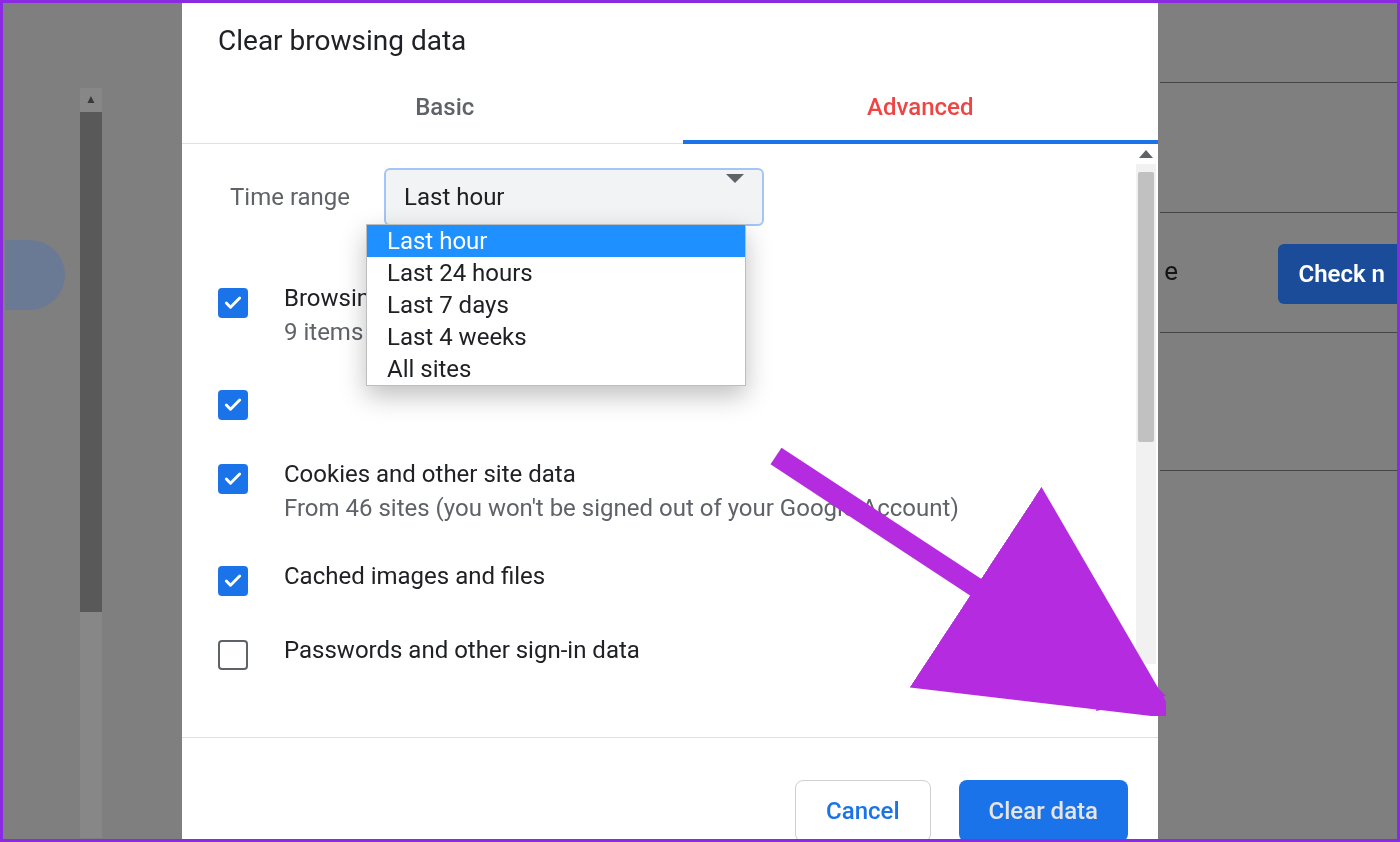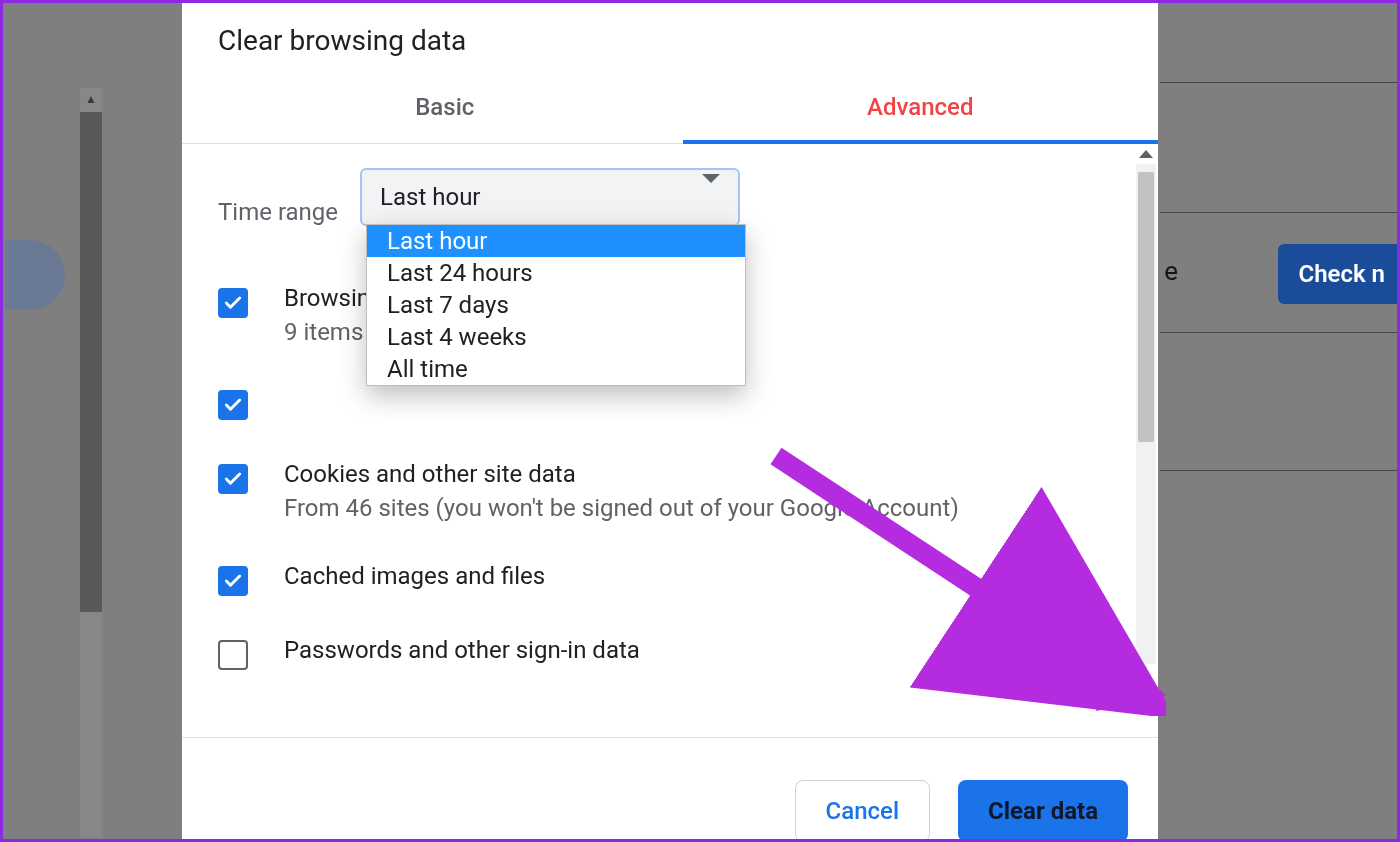--- a/index.html
+++ b/index.html
@@ -124,23 +124,24 @@
 .scroll-body {
   position: relative;
   flex: 1;
   overflow: hidden;
 }
 .content-area {
   padding: 24px 36px 0 36px;
 }
 .time-row {
   display: flex;
-  align-items: flex-end;
-  gap: 22px;
+  align-items: center;
+  gap: 34px;
   margin-bottom: 58px;
+  margin-left: 12px;
 }
 .time-label {
   font-size: 24px;
   color: #5f6368;
 }
 .select-box {
   position: relative;
   width: 380px;
   height: 58px;
   background: #f1f3f4;
@@ -255,21 +256,21 @@
   font-size: 24px;
   font-weight: 500;
   padding: 0 30px;
   display:flex; align-items:center; justify-content:center;
   cursor:pointer;
 }
 .btn-cancel {
   background:#fff; color:#1a73e8; border:1px solid #d0d0d0;
 }
 .btn-clear {
-  background:#1a73e8; color:#0f172a; border:none;font-weight:bold;
+  background:#1a73e8; color:#e5e5e5; border:none;
 }
 .arrow-annotation {
   position:absolute;
   left: 584px;
   top: 446px;
   z-index: 150;
   pointer-events: none;
 }
 </style>
 </head>
@@ -363,21 +364,21 @@
         </div>
       </div>
 
     </div>
 
     <div class="dropdown">
       <div class="dd-option selected">Last hour</div>
       <div class="dd-option">Last 24 hours</div>
       <div class="dd-option">Last 7 days</div>
       <div class="dd-option">Last 4 weeks</div>
-      <div class="dd-option">All time</div>
+      <div class="dd-option">All sites</div>
     </div>
 
     <div class="inner-scrollbar">
       <div class="iscroll-arrow">
           <div class="tri-up"></div>
         </div>
       <div class="iscroll-track">
         <div class="iscroll-thumb"></div>
       </div>
     </div>

